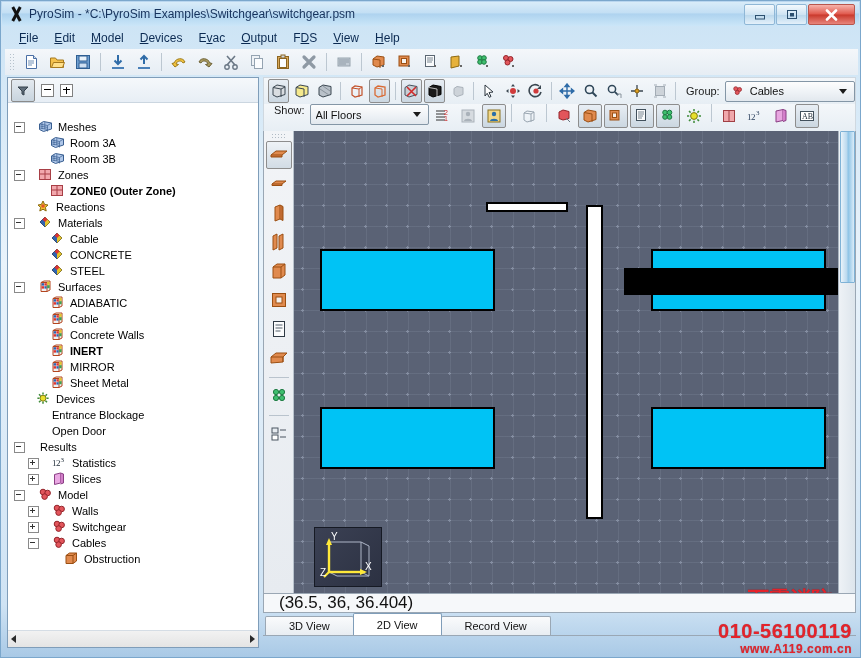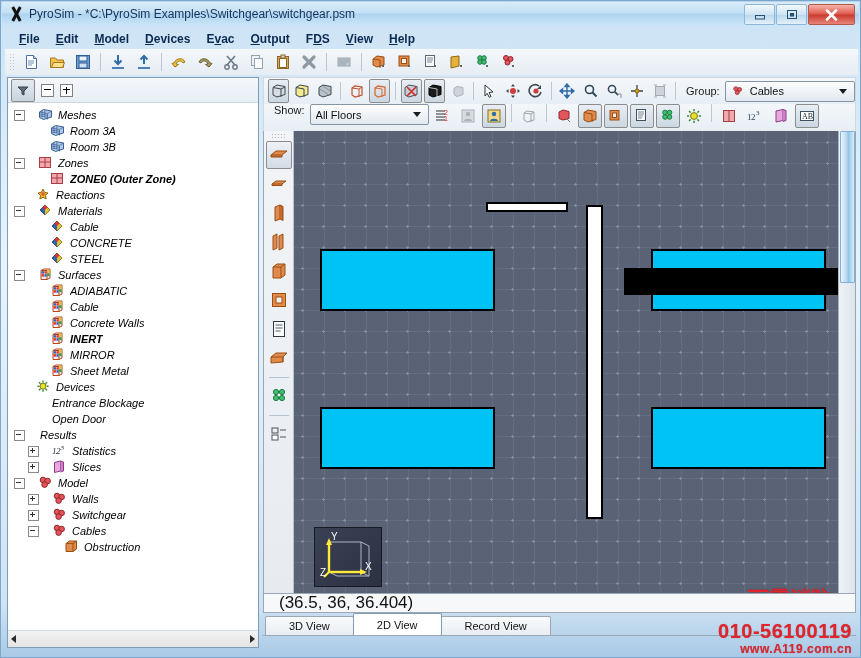--- a/index.html
+++ b/index.html
@@ -24,21 +24,21 @@
   .wbtns{position:absolute;right:4px;top:2px;display:flex;gap:1px;}
   .wbtn{width:29px;height:19px;border:1px solid #8fb7d6;border-radius:2px;
     background:linear-gradient(to bottom,#f3f9fd,#cfe4f3 50%,#b9d7ec 51%,#e3f0fa);
     display:flex;align-items:center;justify-content:center;}
   .wbtn.close{width:45px;border:1px solid #b8564c;
     background:linear-gradient(to bottom,#f6b3ab,#e0594d 48%,#c9392c 52%,#e8857b);}
   .gm{display:block;}
 
   
   .menubar{position:absolute;left:4px;top:28px;width:851px;height:19px;
-    display:flex;align-items:center;padding-left:6px;box-sizing:border-box;font-weight:bold;}
+    display:flex;padding-left:6px;box-sizing:border-box;}
   .menu-item{font-size:12px;color:#0b2a52;padding:2px 8px;cursor:default;}
   .menu-item u{text-decoration:underline;}
 
   
   .maintoolbar{position:absolute;left:4px;top:48px;width:853px;height:26px;
     background:linear-gradient(to bottom,#f4f7fa,#e6edf4);
     display:flex;align-items:center;padding-left:4px;box-sizing:border-box;}
   .grip{width:5px;height:18px;margin-right:4px;
     background-image:radial-gradient(#b6c2cc 0.8px, transparent 0.9px);
     background-size:3px 3px;}
@@ -50,21 +50,21 @@
   .treewrap{position:absolute;left:6px;top:76px;width:252px;height:571px;
     background:#fff;border:1px solid #7f9db9;box-sizing:border-box;}
   .tree-tb{height:24px;background:linear-gradient(to bottom,#f5f8fb,#e7eef5);
     border-bottom:1px solid #cbd6e0;display:flex;align-items:center;padding-left:3px;}
   .tree-tb .tb1{width:22px;height:21px;border:1px solid #8a8a8a;border-radius:2px;
     background:linear-gradient(to bottom,#e4eaf0,#c8d4de);display:flex;align-items:center;justify-content:center;}
   .pmbtn{width:11px;height:11px;border:1px solid #808080;background:#fff;margin-left:6px;
     position:relative;}
   .pmbtn:before{content:"";position:absolute;left:2px;top:4px;width:7px;height:1px;background:#000;}
   .pmbtn.plus:after{content:"";position:absolute;left:5px;top:2px;width:1px;height:7px;background:#000;}
-  .treebody{position:relative;height:523px;overflow:hidden;padding:4px 0 0 0;font-style:italic;}
+  .treebody{position:relative;height:523px;overflow:hidden;padding:16px 0 0 0;}
   .trow{height:16px;display:flex;align-items:center;font-size:11px;color:#000;white-space:nowrap;}
   .trow.bold{font-weight:bold;}
   .exp{width:9px;height:9px;border:1px solid #8a8a8a;background:#fff;position:relative;
     margin-right:3px;flex:none;}
   .exp:before{content:"";position:absolute;left:1px;top:3px;width:5px;height:1px;background:#333;}
   .exp.plus:after{content:"";position:absolute;left:3px;top:1px;width:1px;height:5px;background:#333;}
   .expspace{width:9px;margin-right:3px;flex:none;}
   .dots{width:10px;height:16px;flex:none;
     background-image:radial-gradient(#9aa4ad 0.5px,transparent 0.6px);
     background-size:2px 2px;background-position:4px 0;}

